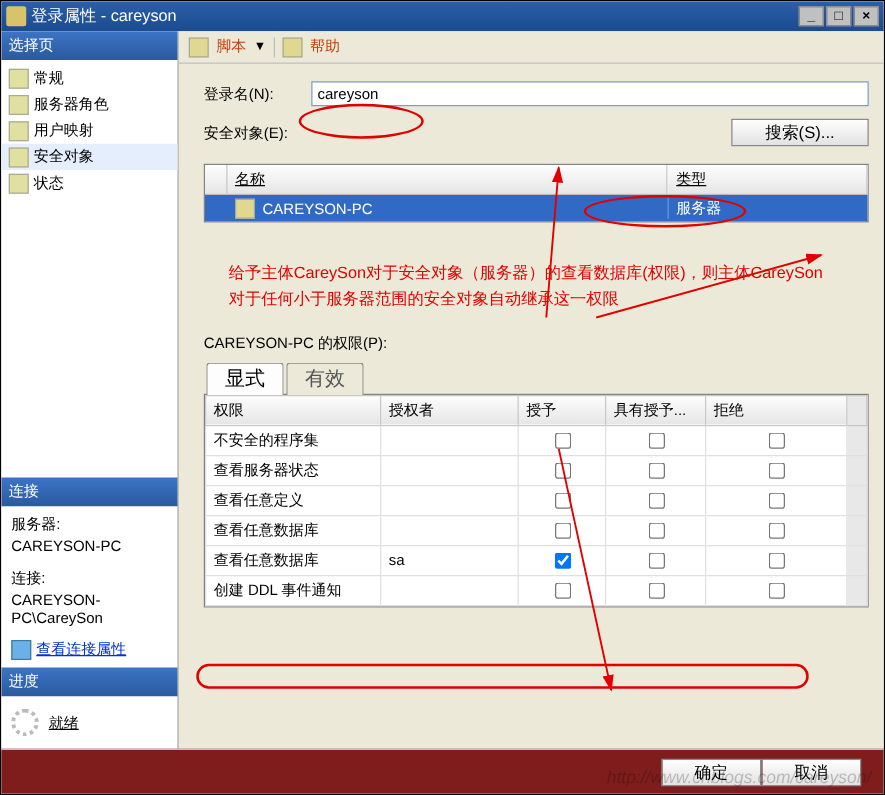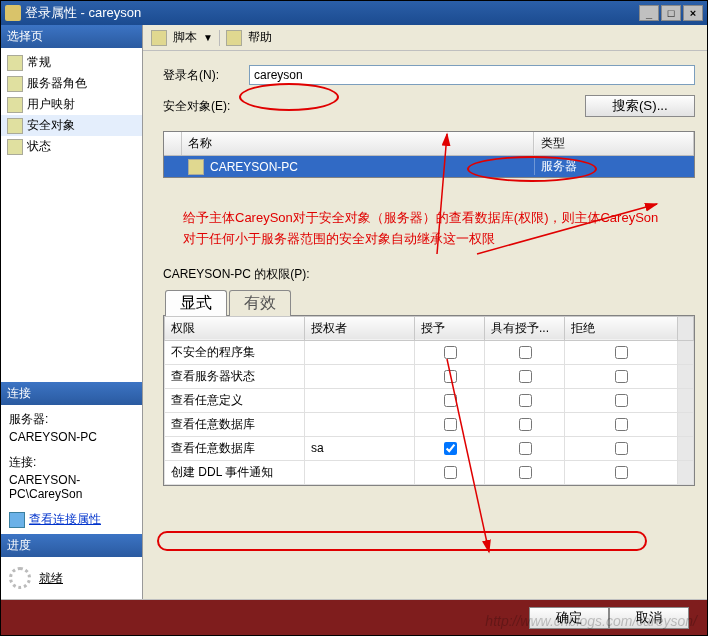--- a/index.html
+++ b/index.html
@@ -71,21 +71,21 @@
   display: flex; flex-direction: column;
   position: relative;
 }
 .toolbar {
   display: flex; align-items: center;
   padding: 4px 8px; gap: 6px;
   border-bottom: 1px solid #bfbfbf;
 }
 .toolbar .tico { width: 16px; height: 16px; background: #e0d890; border:1px solid #aa9; }
 .toolbar .sep { width:1px; height:16px; background:#bbb; }
-.toolbar a { color: #000000; text-decoration: none; cursor:pointer; }
+.toolbar a { color: #c2410c; text-decoration: none; cursor:pointer; }
 .form-area { padding: 14px 12px 4px 20px; }
 .row { display: flex; align-items: center; margin-bottom: 10px; }
 .row label { width: 86px; }
 .row .txt {
   flex: 1;
   height: 20px; border: 1px solid #7b9ebd; background: #fff;
   padding: 1px 4px; font-size: 12px; display:flex; align-items:center;
 }
 .row .searchbtn {
   width: 110px; height: 22px; border: 1px solid #8a8a8a;
@@ -96,21 +96,21 @@
   border: 1px solid #828282;
   margin: 0 12px 0 20px;
   background: #fff;
 }
 .grid1 .hdr, .grid2 .hdr {
   display: flex;
   background: linear-gradient(#fdfdfd,#e6e6e6);
   border-bottom: 1px solid #bcbcbc;
 }
 .grid1 .hdr .cell, .grid2 .hdr .cell {
-  padding: 3px 6px; border-right: 1px solid #c8c8c8; font-size:12px;
+  padding: 3px 6px; border-right: 1px solid #c8c8c8; font-size:12px;text-decoration:underline;
 }
 .grid1 .row1 {
   display: flex; align-items:center;
   background: #316ac5; color:#fff; padding: 2px 0;
 }
 .grid1 .row1 .ico { width:16px; height:16px; margin: 0 6px; background:#e0d890; border:1px solid #aa9; }
 .grid1 .c1 { width: 18px; }
 .grid1 .c2 { flex: 1; }
 .grid1 .c3 { width: 160px; border-left:1px solid rgba(255,255,255,.3); padding-left:6px; }
 .anno {

